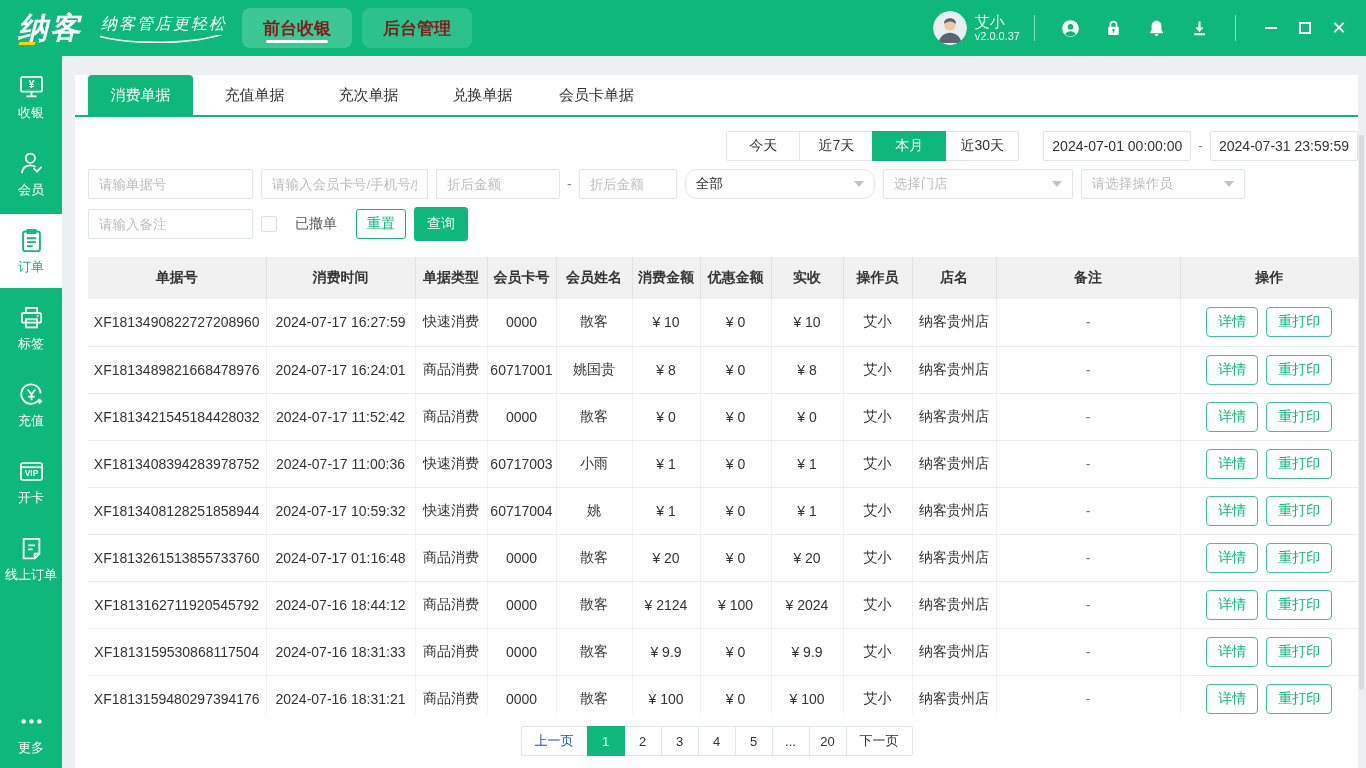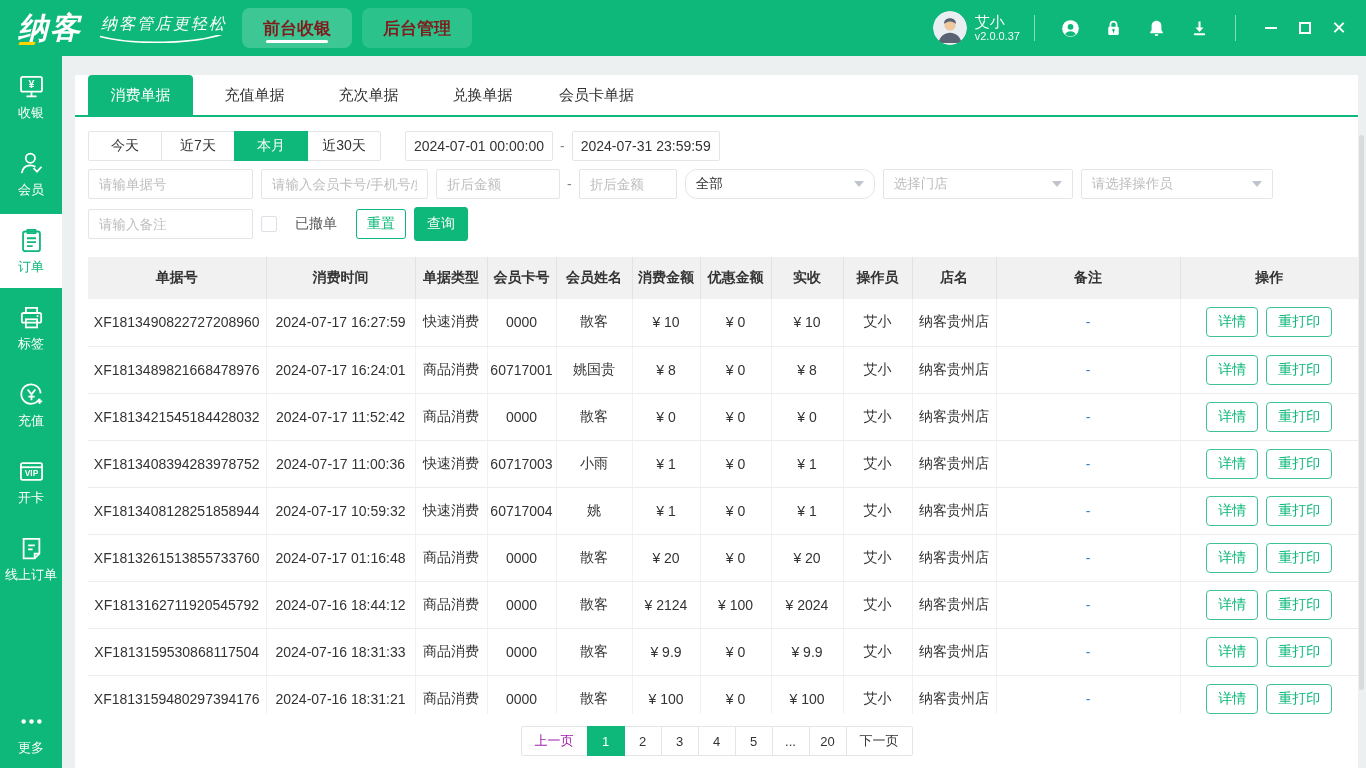--- a/index.html
+++ b/index.html
@@ -45,63 +45,63 @@
   
   .main{position:fixed;left:62px;top:56px;right:0;bottom:0;background:#edf0f0;padding:19px 8px 0 13px;}
   .card{background:#fff;height:100%;display:flex;flex-direction:column;}
 
   .tabs{display:flex;padding-left:13px;height:42px;border-bottom:2px solid var(--g);flex:none;}
   .tab{width:105px;margin-right:9px;border:none;background:transparent;font-size:15px;color:var(--txt);}
   .tab.active{background:var(--g);color:#fff;border-radius:4px 4px 0 0;}
 
   .filters{padding-left:13px;flex:none;}
   .frow{display:flex;align-items:center;margin-top:8px;}
-  .frow.first{margin-top:14px;}
+  .frow.first{margin-top:14px;justify-content:flex-end;}
   .seg{display:flex;}
   .seg .seg-btn{width:74px;height:30px;background:#fff;border:1px solid var(--bd);margin-left:-1px;font-size:14px;color:var(--txt);position:relative;}
   .seg .seg-btn:first-child{margin-left:0;border-radius:2px 0 0 2px;}
   .seg .seg-btn:last-child{border-radius:0 2px 2px 0;}
   .seg .seg-btn.active{background:var(--g);border-color:var(--g);color:#fff;z-index:1;}
   .inp{height:30px;border:1px solid var(--bd);border-radius:2px;padding:0 10px;font-size:13.5px;color:var(--txt);outline:none;}
   .inp::placeholder{color:var(--ph);}
   .date-inp{width:148px;text-align:center;font-size:14px;padding:0 4px;}
   .date-inp.start{margin-left:24px;}
   .dash{color:#888;margin:0 7px;font-size:14px;}
   .w-order{width:165px;}
   .w-member{width:167px;margin-left:8px;}
   .w-amt1{width:124px;margin-left:8px;}
   .w-amt2{width:98px;}
   .select{height:30px;border:1px solid var(--bd);border-radius:2px;margin-left:8px;display:flex;align-items:center;justify-content:space-between;padding:0 10px;cursor:pointer;background:#fff;}
   .select .sel-text{font-size:13.5px;color:var(--txt);}
   .select .sel-text.ph{color:var(--ph);}
   .select .arrow{width:0;height:0;border-left:5px solid transparent;border-right:5px solid transparent;border-top:6px solid #c0c4cc;margin-left:8px;}
   .w-type{width:190px;border-radius:12px;}
   .w-store{width:190px;}
-  .w-op{width:192px;}
+  .w-op{width:164px;}
   .w-remark{width:165px;}
   .cb{width:16px;height:16px;border:1px solid #dcdfe6;border-radius:2px;background:#fff;margin-left:8px;flex:none;cursor:pointer;}
   .cb-label{font-size:14px;color:#555;margin-left:18px;}
   .btn-outline{height:30px;width:50px;margin-left:19px;background:#fff;border:1px solid var(--g);border-radius:3px;color:var(--g);font-size:14px;}
   .btn-primary{height:34px;width:54px;margin-left:8px;background:var(--g);border:1px solid var(--g);border-radius:3px;color:#fff;font-size:14px;}
 
   
   .table-wrap{flex:1;overflow:hidden;margin:16px 0 0 13px;width:1270px;}
   table{width:1270px;border-collapse:collapse;table-layout:fixed;}
   thead th{background:#f1f1f1;height:42px;font-size:14px;font-weight:bold;color:var(--txt);border-right:1px solid #e2e2e2;}
   thead th:last-child{border-right:none;}
   tbody td{height:47px;text-align:center;font-size:14px;color:var(--txt);border-bottom:1px solid #ececec;border-right:1px solid #f1f1f1;overflow:hidden;white-space:nowrap;}
   tbody td:last-child{border-right:none;}
   td.remark{color:var(--blue);}
   .act-btn{height:30px;padding:0 11px;background:#fff;border:1px solid #3ec494;border-radius:4px;color:var(--g);font-size:14px;margin:1px 4px;}
 
   
   .footer{height:54px;flex:none;background:#fff;display:flex;align-items:center;justify-content:center;position:relative;z-index:2;}
   .pg{display:flex;}
   .pg-btn{min-width:38px;height:30px;background:#fff;border:1px solid var(--bd);margin-left:-1px;font-size:13px;color:var(--txt);}
-  .pg-btn.prev{padding:0 13px;color:#a21caf;margin-left:0;border-radius:2px 0 0 2px;cursor:default;}
+  .pg-btn.prev{padding:0 13px;color:#1d4ed8;margin-left:0;border-radius:2px 0 0 2px;cursor:default;}
   .pg-btn.next{padding:0 13px;border-radius:0 2px 2px 0;}
   .pg-btn.active{background:var(--g);border-color:var(--g);color:#fff;z-index:1;}
 
   .scroll-thumb{position:fixed;right:2px;top:135px;width:5px;height:555px;background:#d9dcdc;border-radius:3px;z-index:20;}
 </style>
 </head>
 <body>
 
 <header class="topbar">
   <div class="logo">纳客</div>

